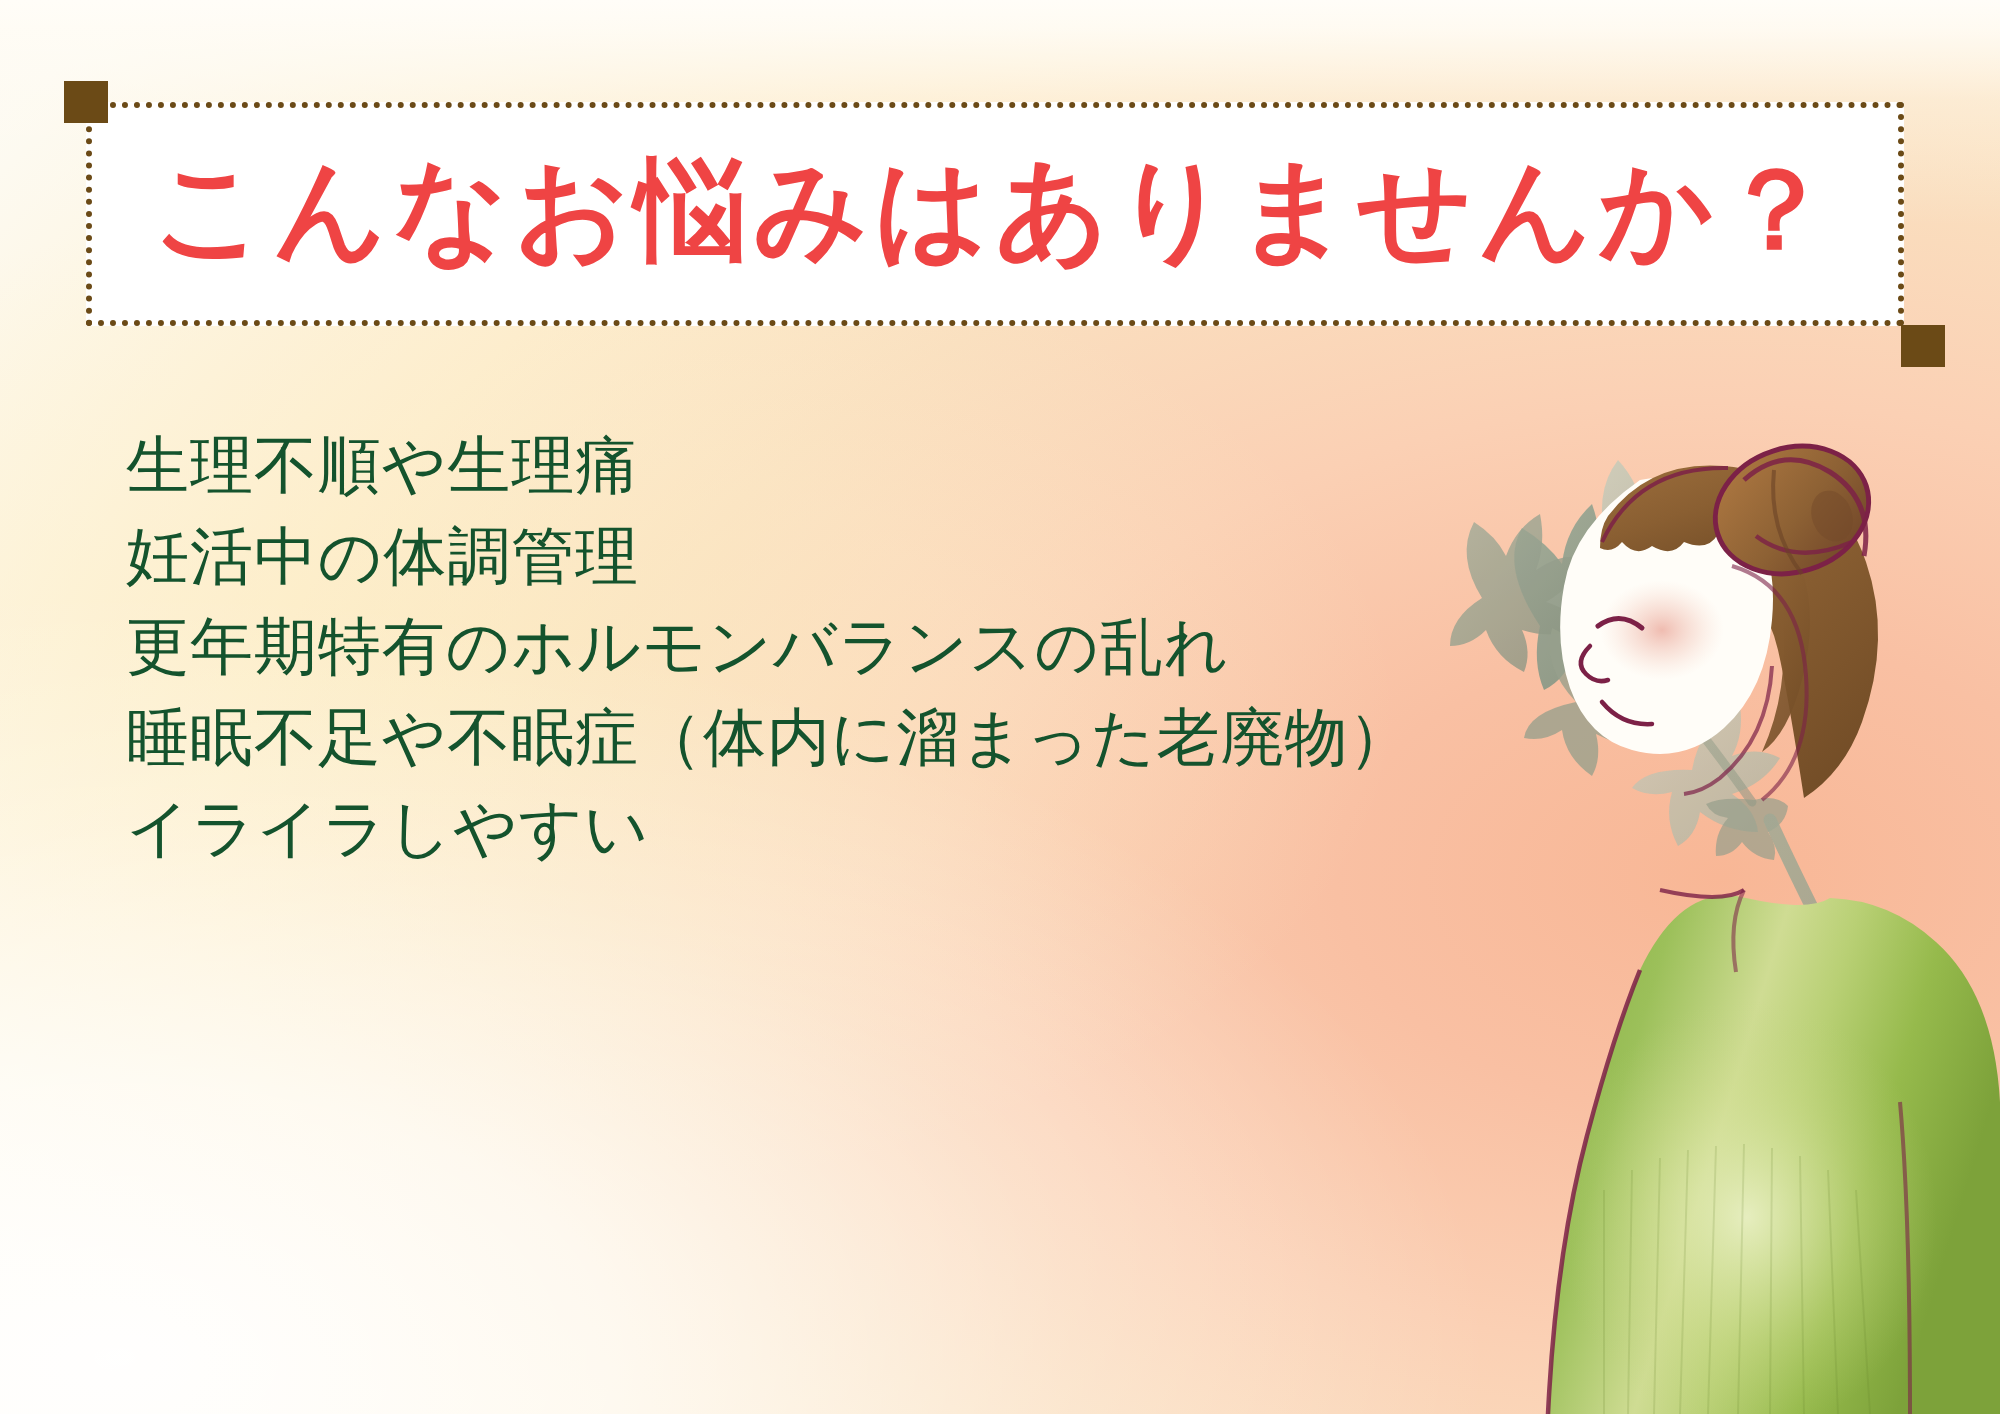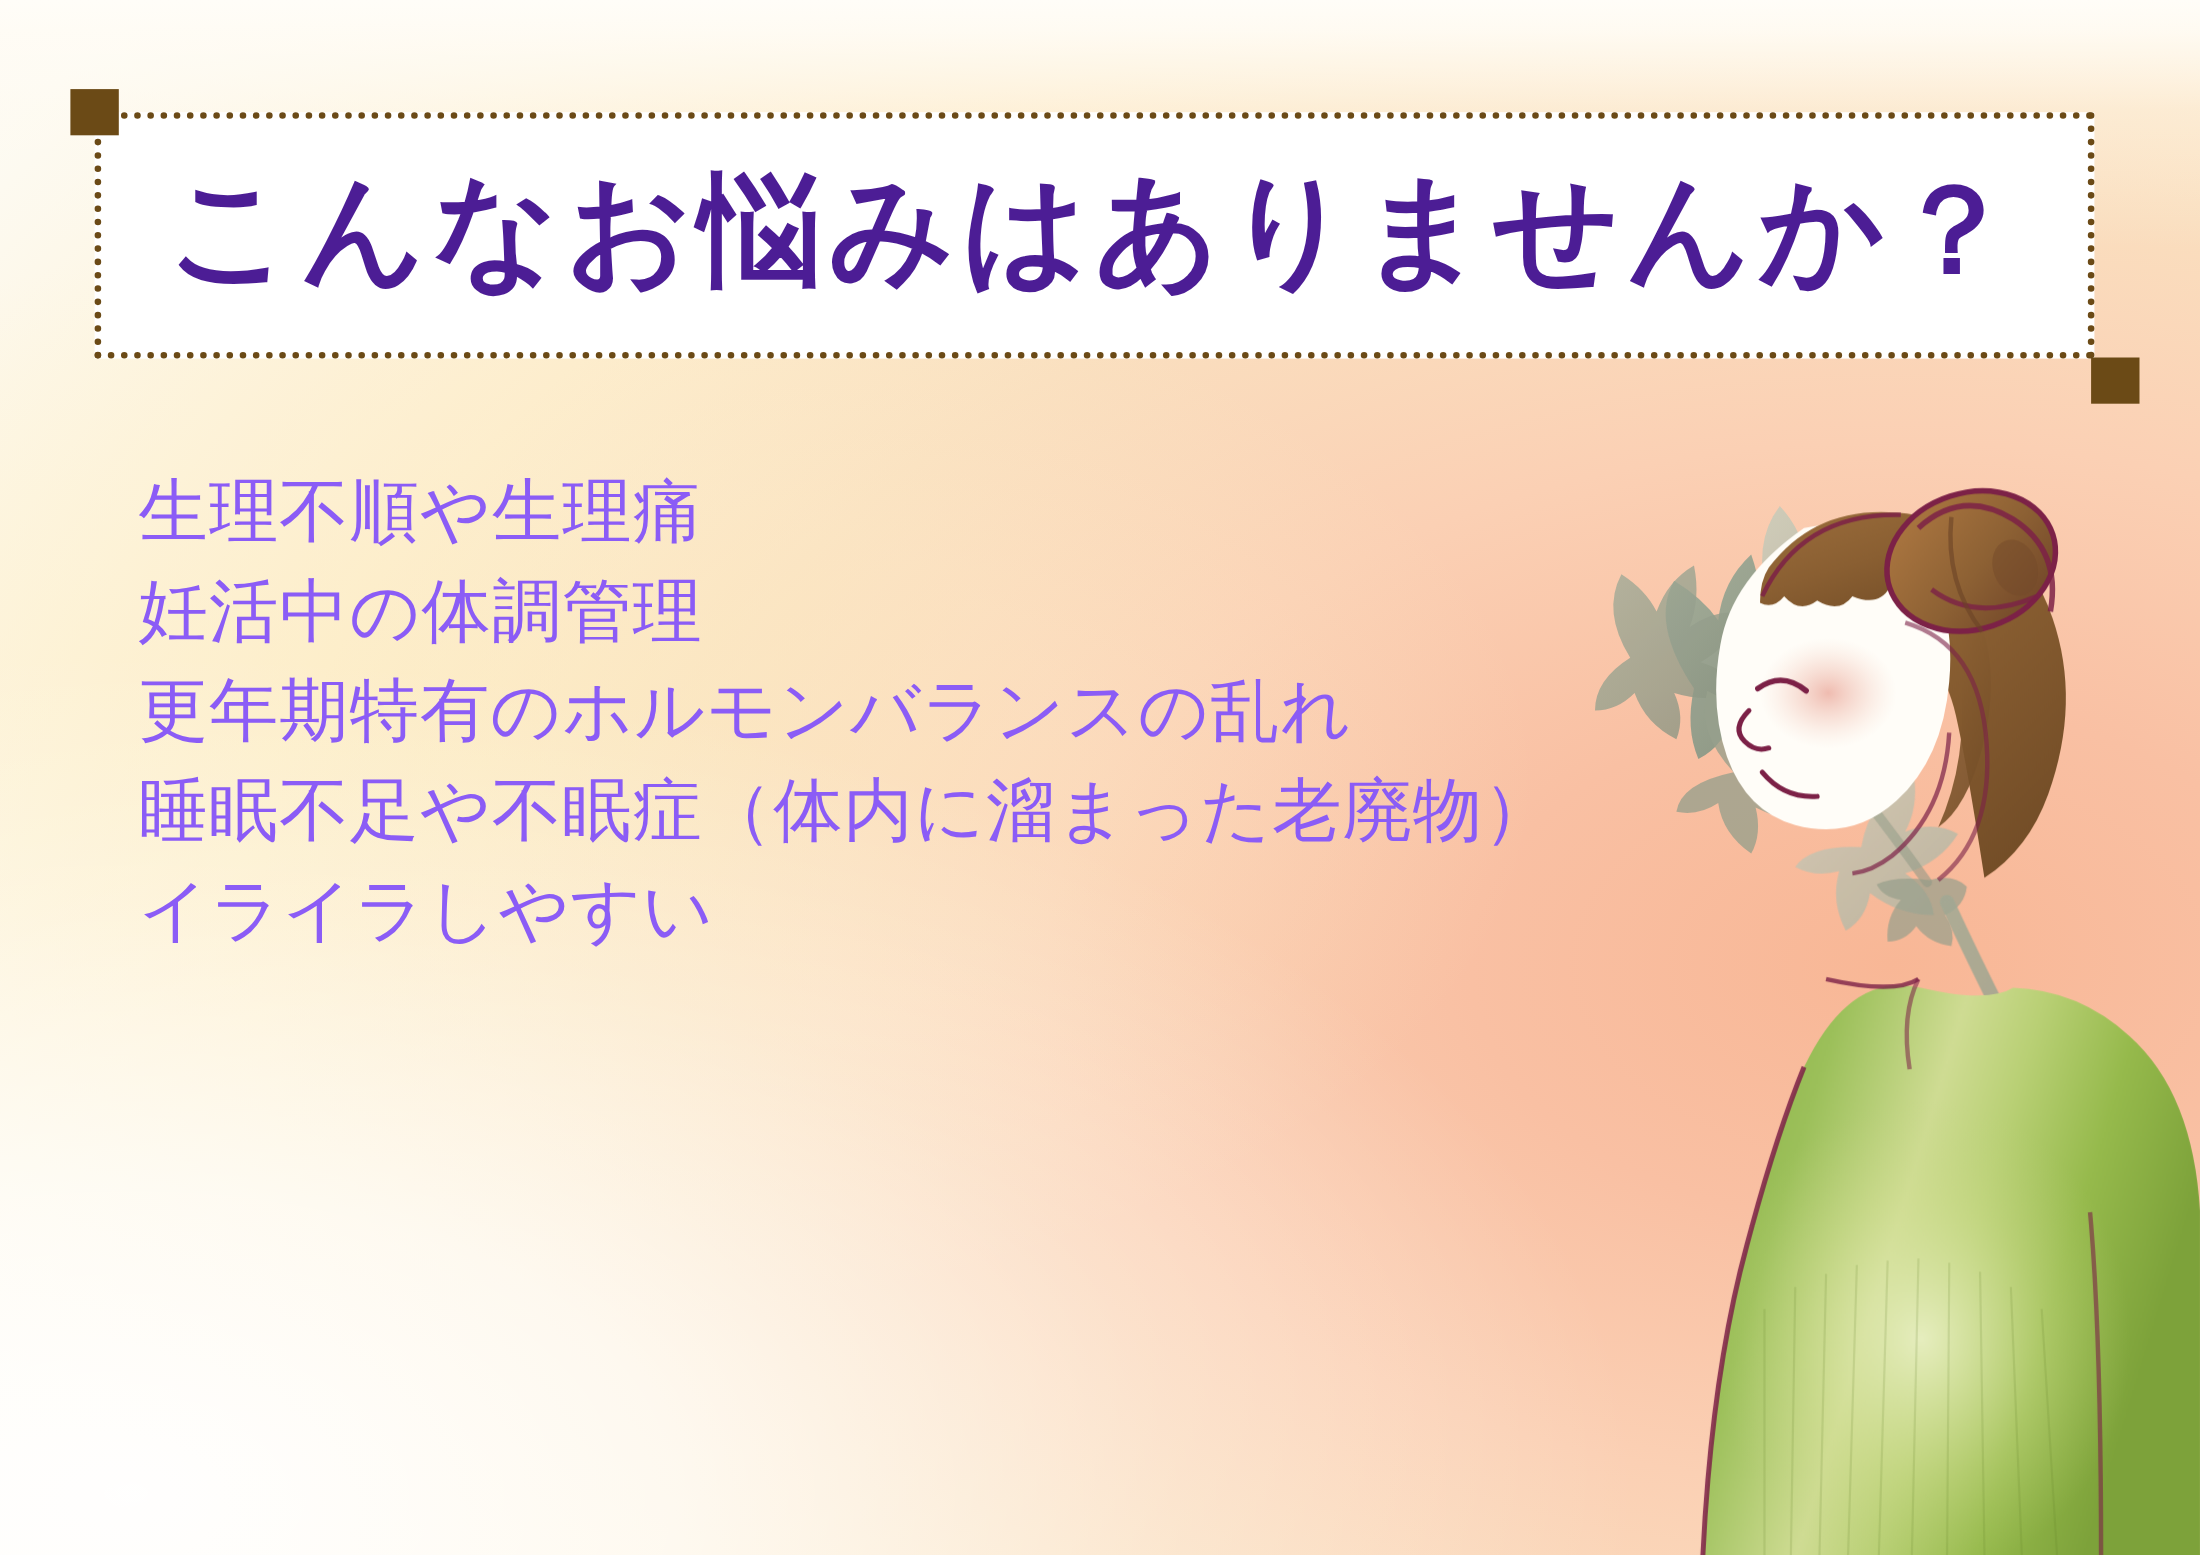--- a/index.html
+++ b/index.html
@@ -61,21 +61,21 @@
     height: 224px;
     display: flex;
     align-items: center;
     justify-content: center;
   }
   .title-text {
     font-family: "Liberation Serif", "DejaVu Serif", serif;
     font-size: 112px;
     font-weight: 700;
     letter-spacing: 0.055em;
-    color: #4c1d95;
+    color: #ef4444;
     white-space: nowrap;
     line-height: 1;
     transform: translateY(-4px);
   }
   .corner {
     position: absolute;
     width: 44px;
     height: 42px;
     background: #6b4a16;
   }
@@ -83,21 +83,21 @@
   .corner-br { left: 1901px; top: 325px; }
 
   
   .bullet-list {
     position: absolute;
     left: 126px;
     top: 420px;
     width: 1300px;
   }
   .bullet-item {
-    color: #8b5cf6;
+    color: #14532d;
     font-size: 63px;
     line-height: 1.44;
     letter-spacing: 0.015em;
     white-space: nowrap;
     font-weight: 400;
   }
 
   
   .illustration {
     position: absolute;

